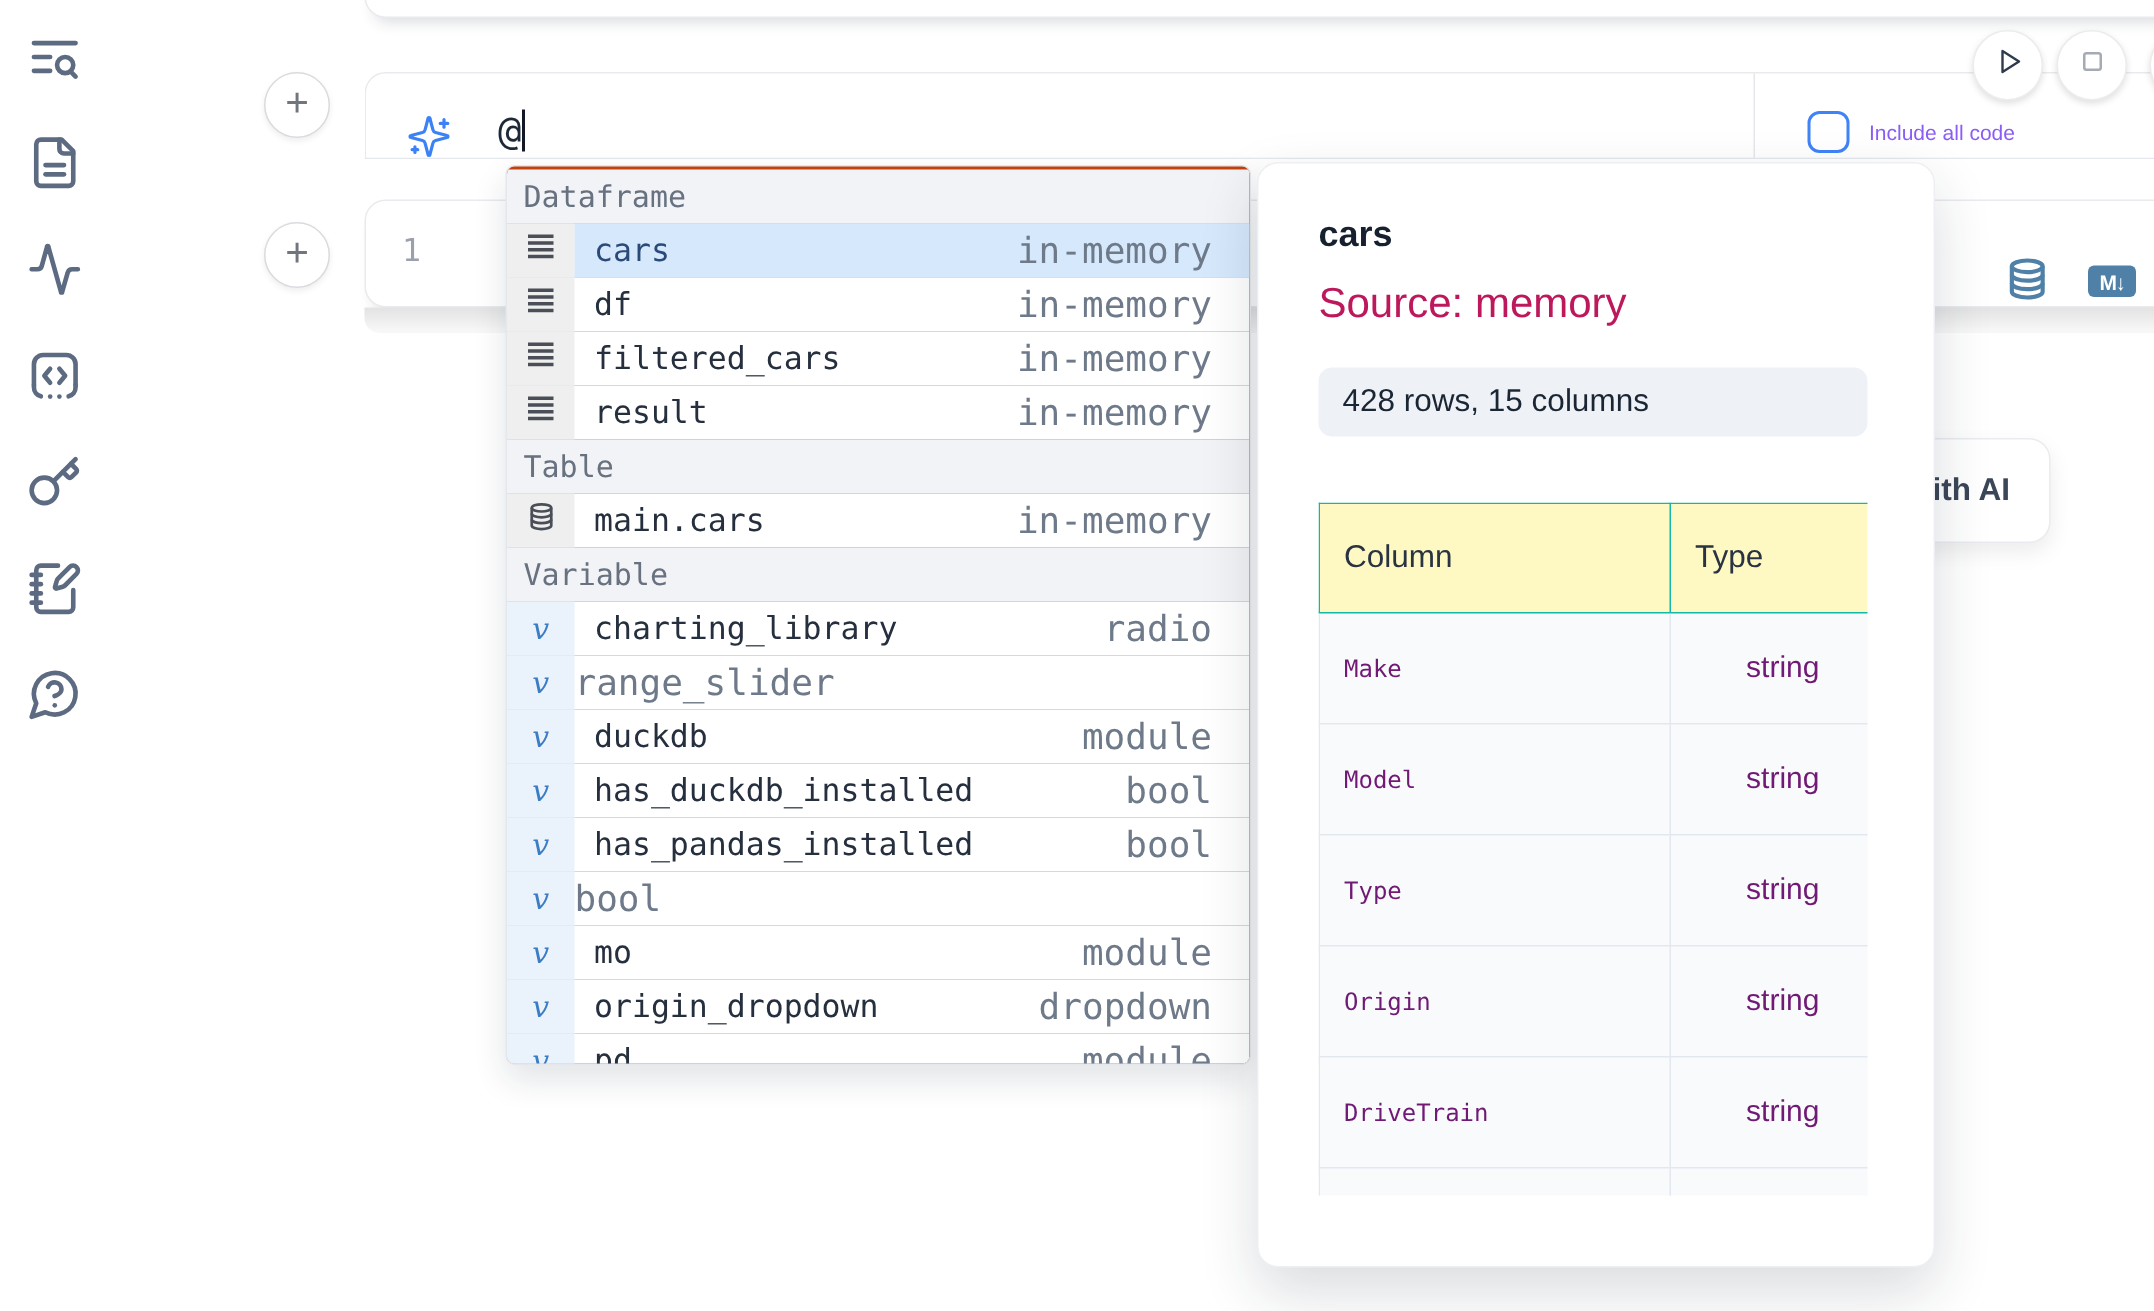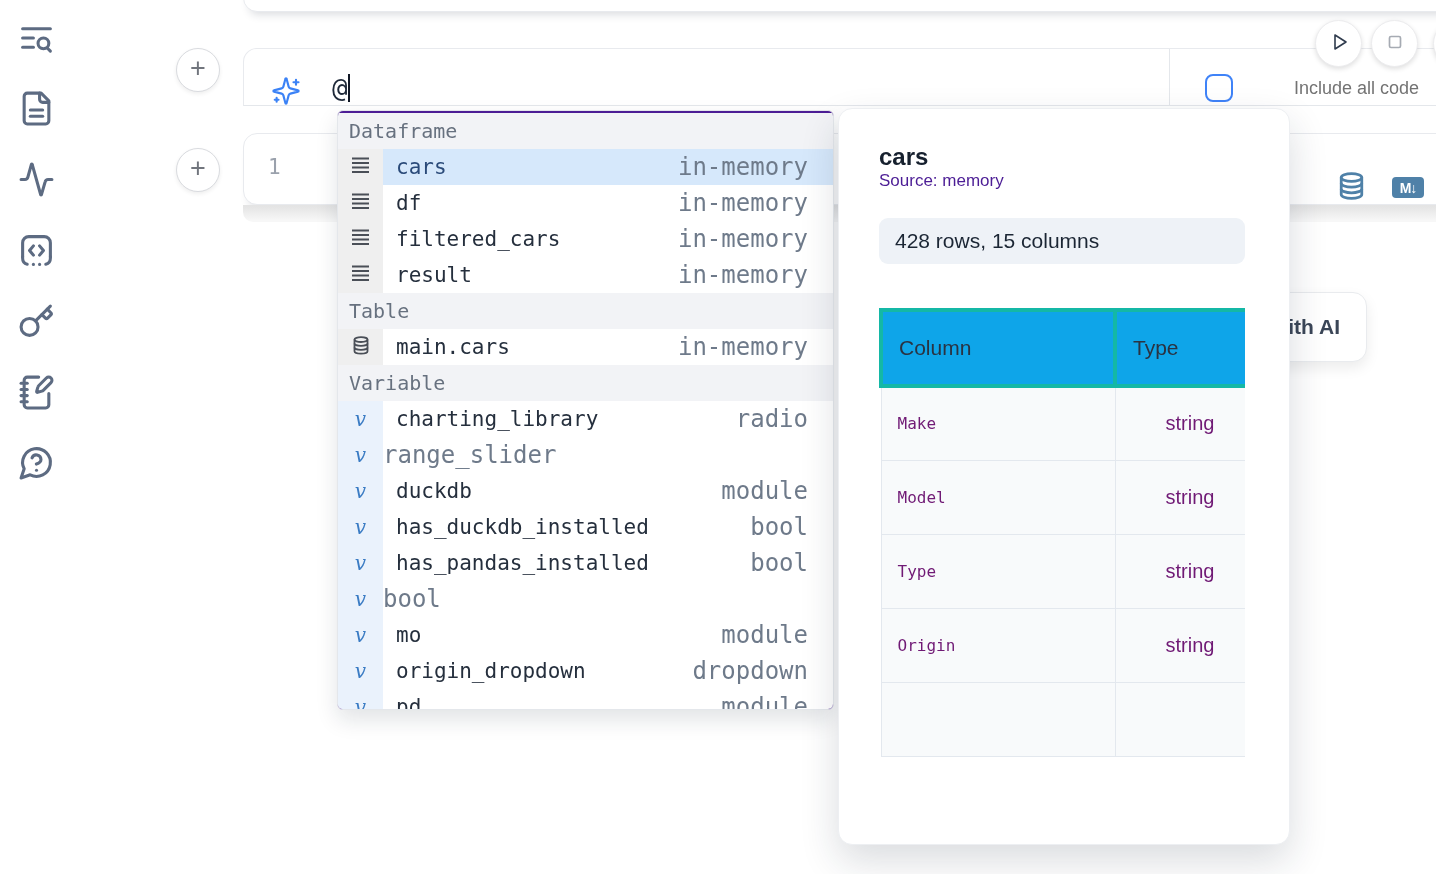--- a/index.html
+++ b/index.html
@@ -27,21 +27,21 @@
     line-height:1; z-index:2; cursor:pointer; padding-bottom:3px; }
 
   
   .sparkles { position:absolute; left:27px; top:27px; width:30px; height:30px; }
   .sparkles svg { width:100%; height:100%; stroke:#3b82f6; fill:none; stroke-width:1.7; stroke-linecap:round; stroke-linejoin:round; }
   .prompt-text { position:absolute; left:88px; top:24px; font-size:26px; color:#1d2838; }
   .caret { display:inline-block; width:2px; height:28px; background:#111826; vertical-align:-5px; }
   .ai-divider { position:absolute; left:925px; top:0; width:1px; height:57px; background:#e4e7eb; }
   .include-wrap { position:absolute; left:961px; top:25px; display:flex; align-items:center; gap:13px; }
   .checkbox { width:28px; height:28px; border:2px solid #3f83f8; border-radius:8px; background:#fff; cursor:pointer; }
-  .include-label { font-size:18px; color:#737373;margin-left:48px; }
+  .include-label { font-size:14px; color:#8b5cf6; }
 
   
   .round-btn { position:absolute; top:20px; width:47px; height:47px; border-radius:50%; background:#fff;
     border:1px solid #ececee; box-shadow:0 2px 5px rgba(0,0,0,.13); display:flex; align-items:center; justify-content:center;
     z-index:4; cursor:pointer; }
   .round-btn svg { width:24px; height:24px; fill:none; stroke-linejoin:round; stroke-linecap:round; }
 
   
   .line-no { position:absolute; left:24px; top:21px; font-size:21px; color:#9aa1ac; }
   .cell-action { position:absolute; cursor:pointer; }
@@ -49,21 +49,21 @@
   .md-badge { width:32px; height:21px; background:#4f81a8; border-radius:4px; color:#fff;
     font-size:14px; font-weight:bold; display:flex; align-items:center; justify-content:center; letter-spacing:-1px; }
 
   
   .gen-ai-btn { position:absolute; left:1158px; top:292px; width:209px; height:70px; background:#fff;
     border:1px solid #e9ebee; border-radius:14px; box-shadow:0 6px 14px rgba(0,0,0,.08); z-index:2;
     display:flex; align-items:center; justify-content:flex-end; padding-right:26px;
     font-size:21px; font-weight:600; color:#3b4657; white-space:nowrap; overflow:hidden; cursor:pointer; }
 
   
-  .dropdown { position:absolute; left:337px; top:110px; width:497px; height:600px; background:#4c1d95;
+  .dropdown { position:absolute; left:337px; top:110px; width:497px; height:600px; background:#c2410c;
     border:1px solid #e4e7eb; border-radius:6px; box-shadow:0 10px 22px rgba(20,30,50,.12);
     overflow:hidden; z-index:5; padding-top:2px; }
   .ac-header { height:36px; background:#f2f3f6; color:#67717f; font-size:20px;
     display:flex; align-items:center; padding-left:11px; }
   .ac-row { height:36px; display:flex; align-items:stretch; cursor:pointer; background:#fff; }
   .ac-gutter { width:45px; flex:none; display:flex; align-items:center; justify-content:center; }
   .gut-gray { background:#efefef; } .gut-blue { background:#eaf2fc; }
   .ac-main { flex:1; display:flex; align-items:center; min-width:0; }
   .ac-row.selected .ac-main { background:#d6e8fb; }
   .ac-name { font-size:21px; color:#252f3d; padding-left:13px; flex:1; white-space:nowrap; }
@@ -72,28 +72,28 @@
   .ac-type.clip { margin-right:-45px; }
   .lines-icon svg { width:21px; height:19px; stroke:#4a4f57; stroke-width:2.2; }
   .db-small svg { width:18px; height:19px; stroke:#4a4f57; fill:none; stroke-width:1.8; }
   .v-icon { font-family:"DejaVu Serif", serif; font-style:italic; font-size:20px; color:#3b7cc4; }
 
   
   .popup { position:absolute; left:838px; top:108px; width:452px; height:737px; background:#fff;
     border:1px solid #edeff2; border-radius:14px; box-shadow:0 16px 38px rgba(25,35,55,.16);
     z-index:6; padding:34px 44px 0 40px; }
   .popup-title { font-size:24px; font-weight:bold; color:#16202e; }
-  .popup-source { font-size:17px; color:#4c1d95; }
+  .popup-source { margin-top:15px; font-size:28px; color:#be185d; }
   .shape-badge { margin-top:27px; height:46px; background:#eef2f7; border-radius:9px;
     display:flex; align-items:center; padding-left:16px; font-size:21px; color:#1b2634; }
   .ptable-wrap { margin-top:44px; height:462px; overflow:hidden; }
   .ptable { width:368px; border-collapse:collapse; table-layout:fixed; }
   .ptable col.c1 { width:234px; } .ptable col.c2 { width:134px; }
-  .ptable th { background:#0ea5e9; font-weight:400; font-size:21px; color:#2a3342;
-    text-align:left; padding:24px 0 24px 16px; border:4px solid #14b8a6; }
+  .ptable th { background:#fef9c3; font-weight:400; font-size:21px; color:#2a3342;
+    text-align:left; padding:24px 0 24px 16px; border:1px solid #14b8a6; }
   .ptable td { background:#f8fafb; border:1px solid #e3e8ee; padding:24px 0 24px 16px; height:74px; }
   .ptable td.cname { font-size:16px; color:#701a75; }
   .ptable td.ctype { font-size:20px; color:#701a75;text-align:center; }
 </style>
 </head>
 <body>
 
 <aside class="sidebar">
   <div class="side-icon" style="top:21px"><svg viewBox="0 0 24 24">
         <path d="M21 5H3"></path>
@@ -361,19 +361,23 @@
           </tr>
           <tr>
             <td class="cname mono">Type</td>
             <td class="ctype">string</td>
           </tr>
           <tr>
             <td class="cname mono">Origin</td>
             <td class="ctype">string</td>
           </tr>
           <tr>
+            <td class="cname mono">DriveTrain</td>
+            <td class="ctype">string</td>
+          </tr>
+          <tr>
             <td class="cname mono"></td>
             <td class="ctype"></td>
           </tr>
         </tbody>
     </table>
   </div>
 </div>
 
 </body></html>

